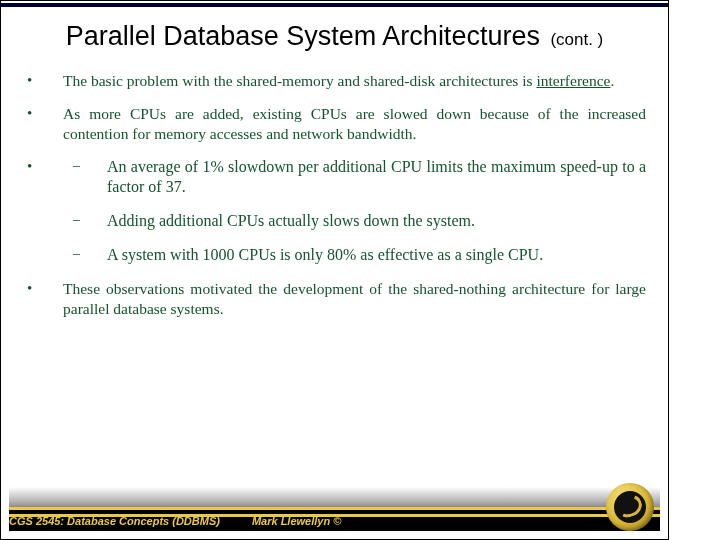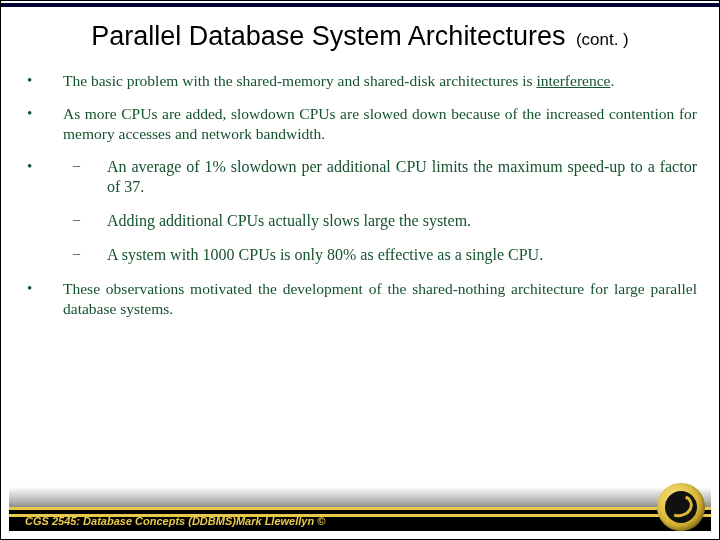--- a/index.html
+++ b/index.html
@@ -1,18 +1,18 @@
 <!DOCTYPE html>
 <html><head>
 <meta charset="utf-8">
 <style>
   * { margin: 0; padding: 0; box-sizing: border-box; }
   html, body { width: 720px; height: 540px; overflow: hidden; font-family: "Times New Roman", Times, serif; background: #fff; }
   .slide {
-    width: 720px; height: 540px; position: relative;
+    width: 669px; height: 540px; position: relative;
     border: 1px solid #000;
   }
   .top-rule {
     position: absolute; top: 2px; left: 0; right: 0; height: 4px;
     background: #000033;
   }
   .title-wrap {
     position: absolute; top: 20px; left: 0; right: 0;
     text-align: center;
     font-family: Arial, Helvetica, sans-serif;
@@ -65,25 +65,25 @@
   .s1 { top: 0;   height: 3px; background: #e8c94a; }
   .s2 { top: 3px; height: 4px; background: #000; }
   .s3 { top: 7px; height: 3px; background: #e8c94a; }
   .s4 { top: 10px; height: 14px; background: #000; }
   .footer-text {
     position: absolute; left: 0; right: 0; top: 24px; height: 20px;
     display: flex; align-items: center;
     font-family: Arial, Helvetica, sans-serif;
     font-size: 11px; font-weight: bold; font-style: italic;
     color: #e8c94a;
-    padding: 0 60px 0 16px;
+    padding: 0 60px 0 0;
   }
   .footer-left  { flex: 0 0 auto; }
   .footer-center{ flex: 1 1 auto; text-align: center; }
-  .footer-right { flex: 0 0 auto; }
+  .footer-right { flex: 0 0 auto; margin-left: 32px; }
   .logo {
     position: absolute; right: 6px; bottom: 0; width: 48px; height: 48px;
   }
   .logo-outer {
     position: absolute; inset: 0; border-radius: 50%;
     background: radial-gradient(circle at 35% 30%, #f6e07a 0%, #d9b634 55%, #a3811a 100%);
     box-shadow: inset -2px -2px 4px rgba(0,0,0,0.35);
   }
   .logo-inner {
     position: absolute; left: 8px; top: 8px; width: 32px; height: 32px; border-radius: 50%;
@@ -105,29 +105,29 @@
     <span class="title-main">Parallel Database System Architectures</span>
     <span class="title-sub">(cont. )</span>
   </div>
 
   <div class="content">
     <ul class="top">
       <li class="justify">
         <span>The basic problem with the shared-memory and shared-disk architectures is </span><span class="underline">interference</span><span>.</span>
       </li>
       <li class="justify">
-        <span>As more CPUs are added, slowdown CPUs are slowed down because of the increased contention for memory accesses and network bandwidth.</span>
+        <span>As more CPUs are added, existing CPUs are slowed down because of the increased contention for memory accesses and network bandwidth.</span>
       </li>
       <li>
         <ul class="sub">
           <li class="justify">
             <span>An average of 1% slowdown per additional CPU limits the maximum speed-up to a factor of 37.</span>
           </li>
           <li class="justify">
-            <span>Adding additional CPUs actually slows large the system.</span>
+            <span>Adding additional CPUs actually slows down the system.</span>
           </li>
           <li class="justify">
             <span>A system with 1000 CPUs is only 80% as effective as a single CPU.</span>
           </li>
         </ul>
       </li>
       <li class="justify">
         <span>These observations motivated the development of the shared-nothing architecture for large parallel database systems.</span>
       </li>
     </ul>

